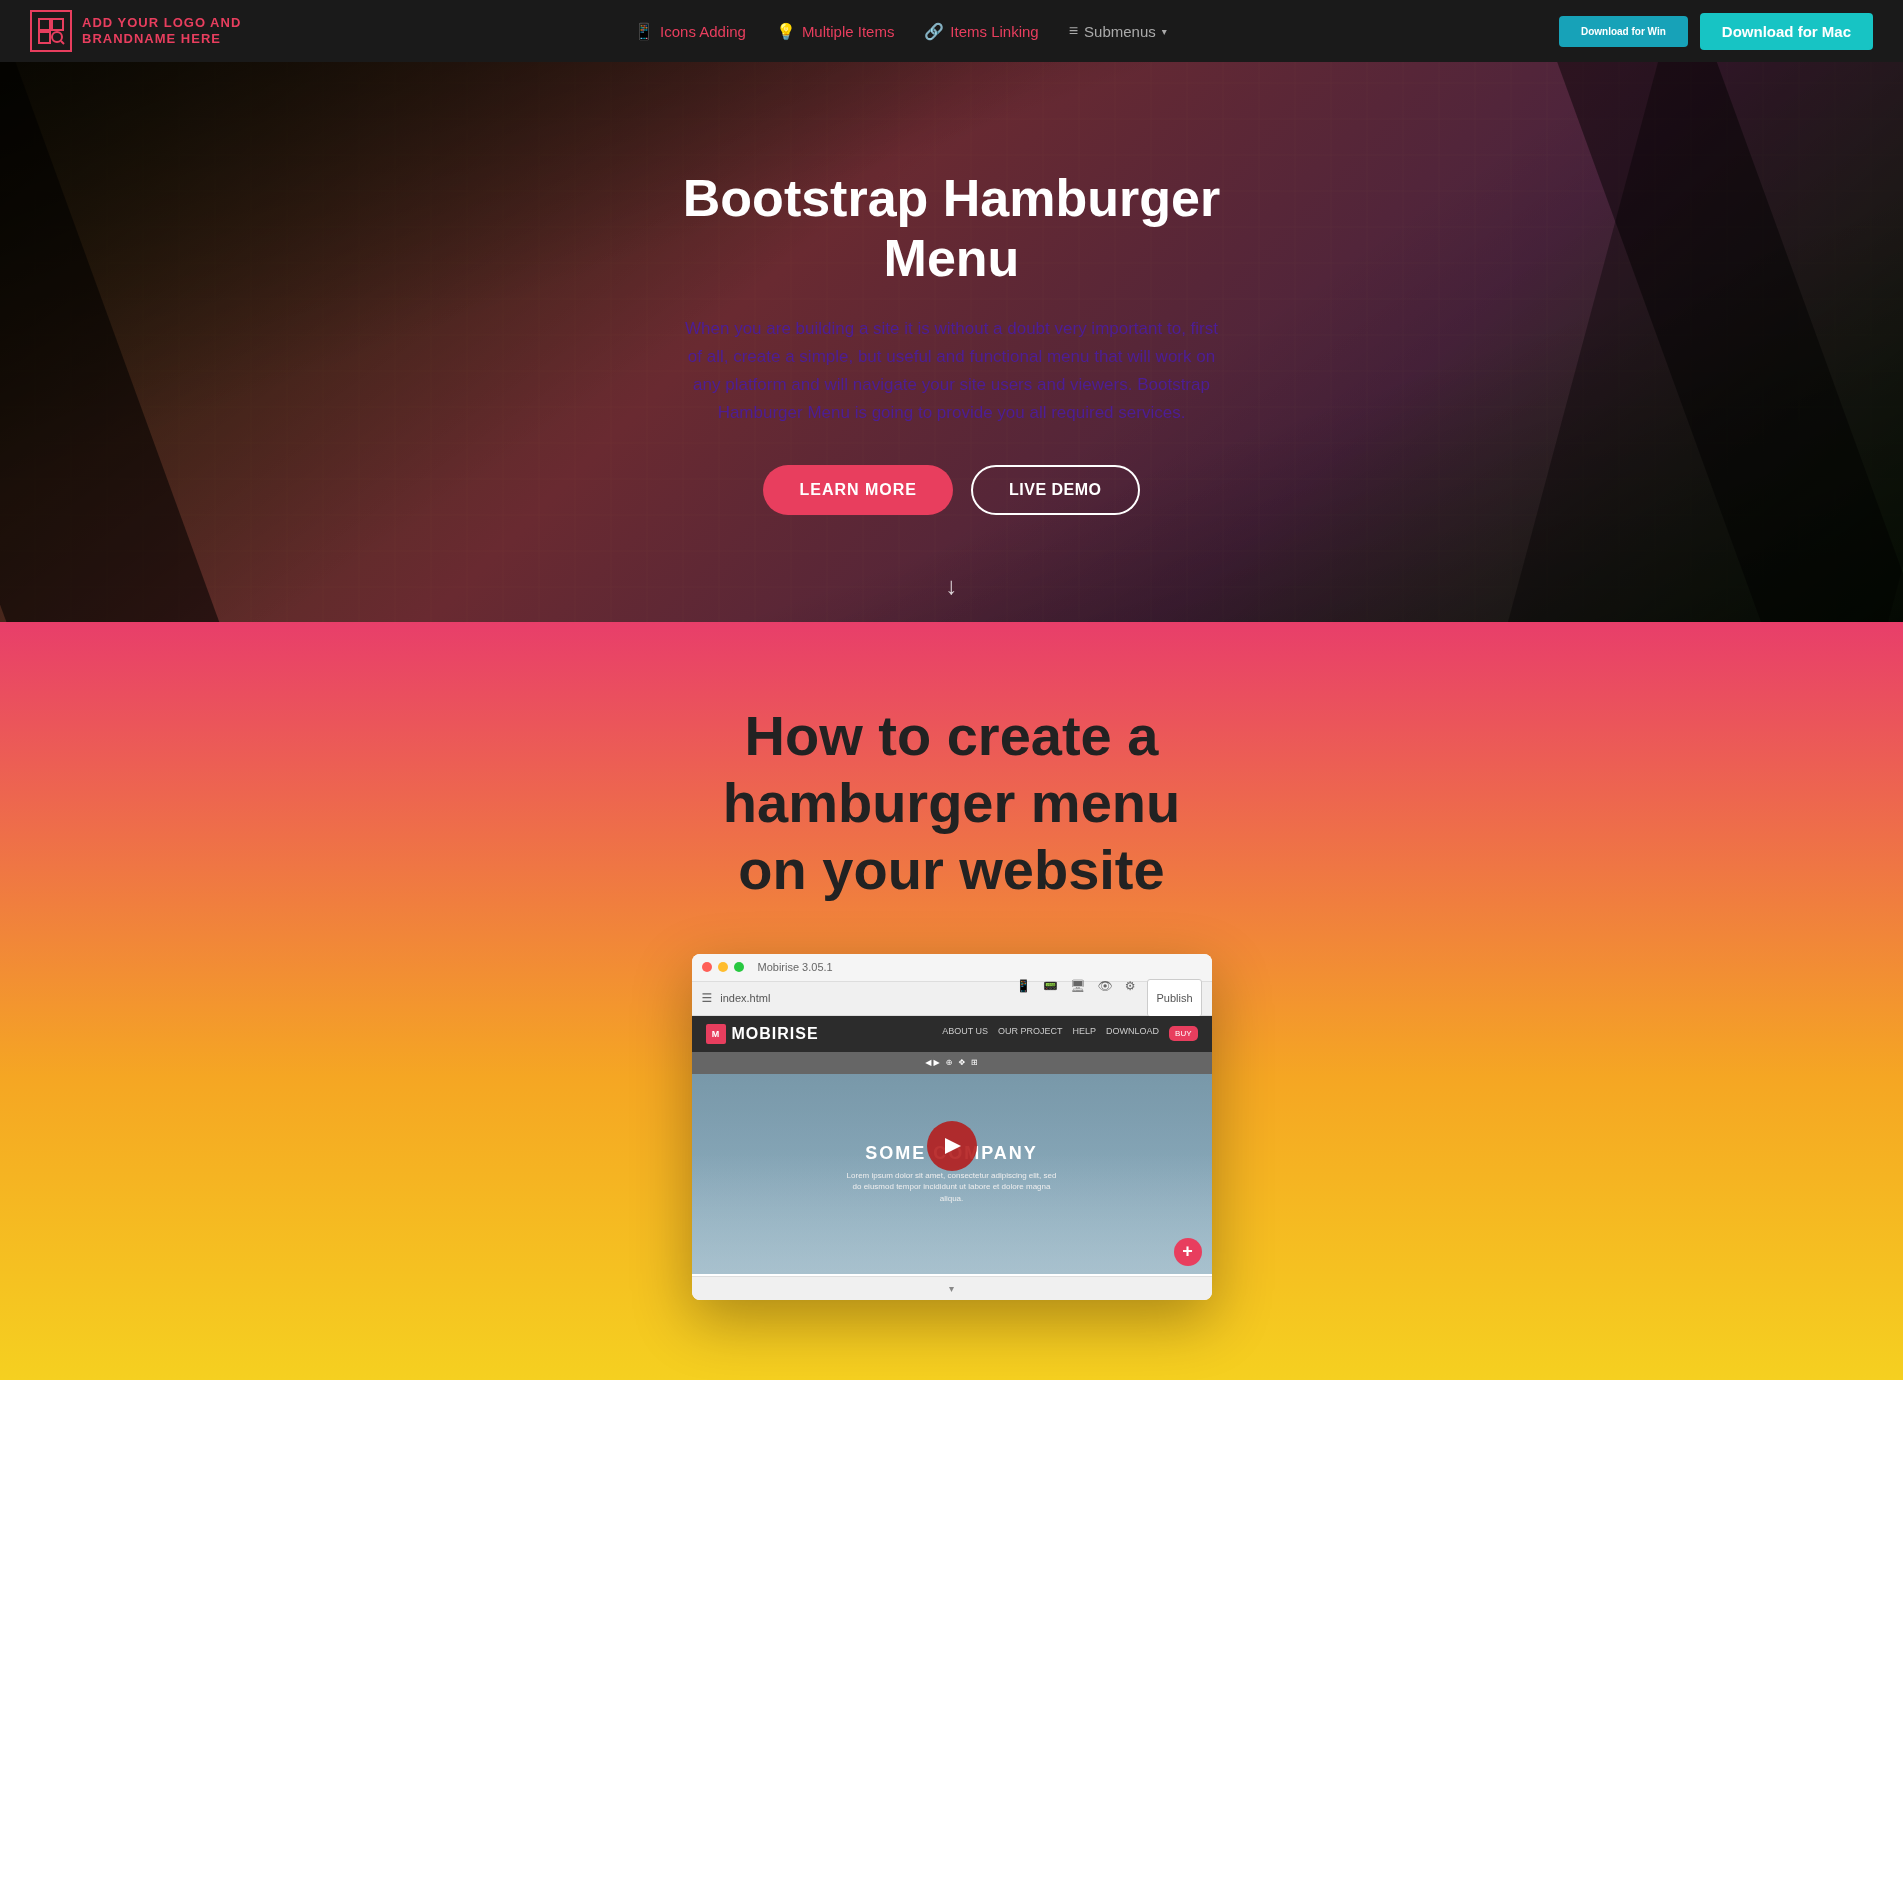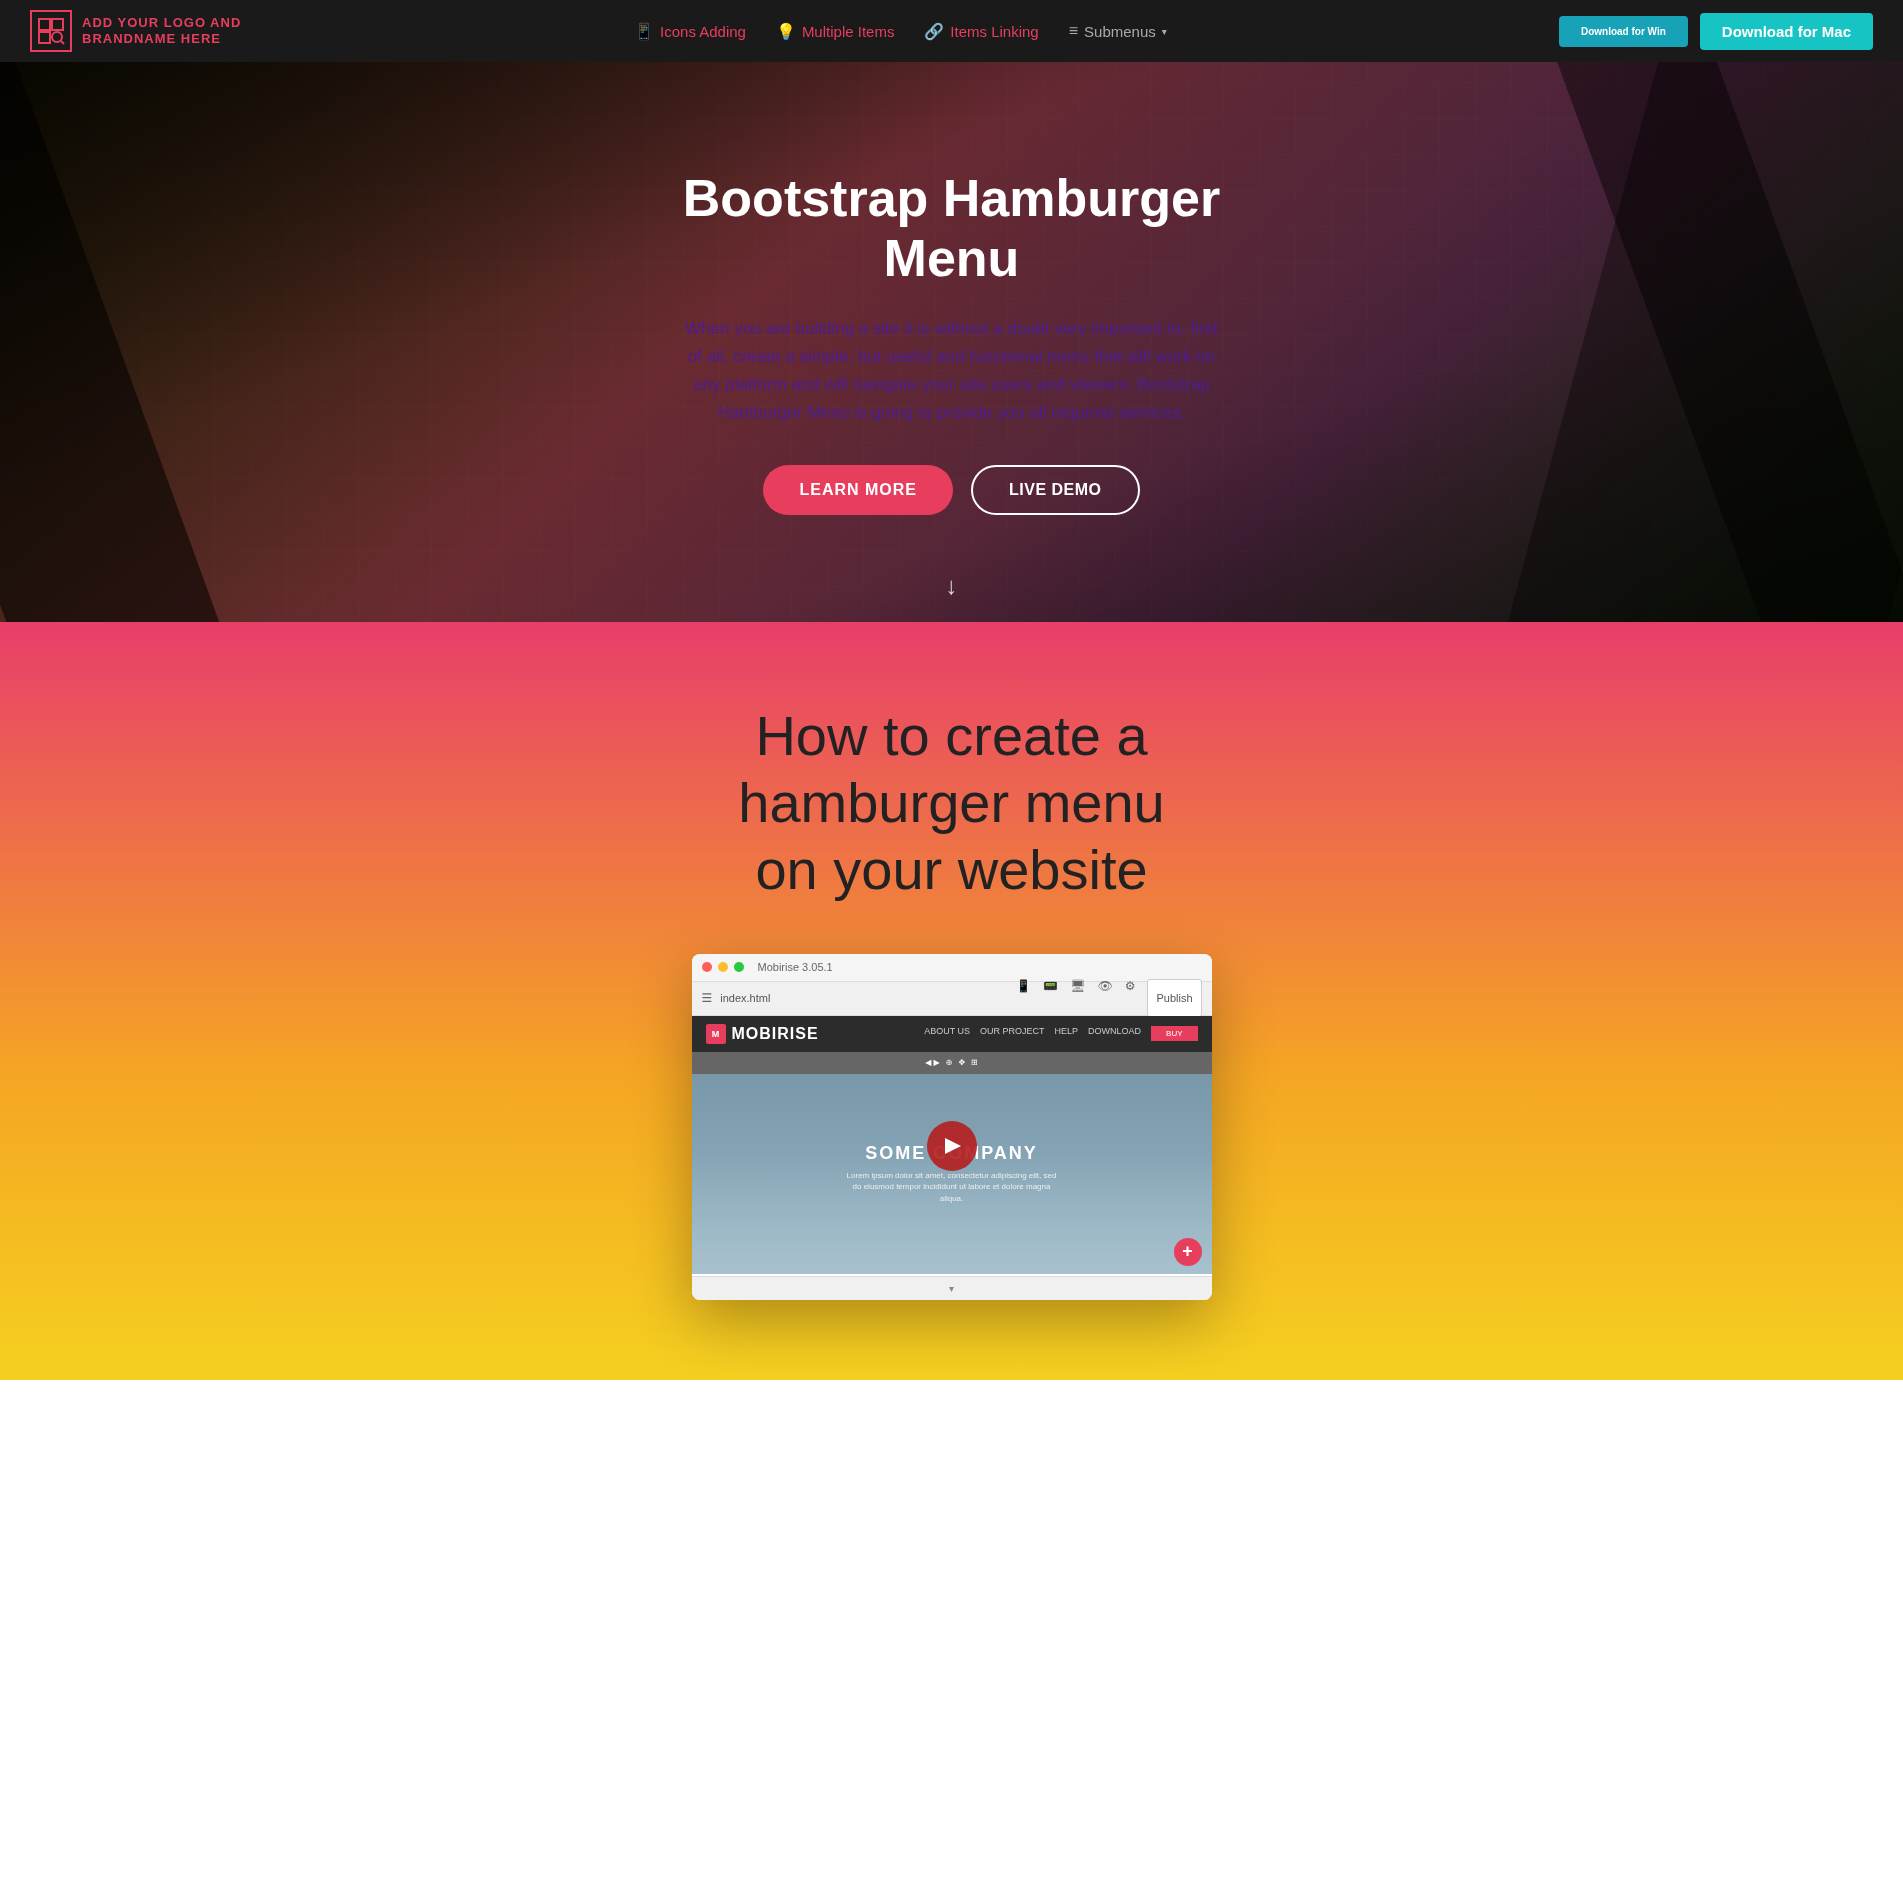--- a/index.html
+++ b/index.html
@@ -191,21 +191,21 @@
 
     
     .how-section {
       background: linear-gradient(180deg, #e83e6a 0%, #f5a623 60%, #f5d020 100%);
       padding: 80px 20px 80px;
       text-align: center;
       min-height: 620px;
     }
     .how-title {
       font-size: 56px;
-      font-weight: 400;
+      font-weight: 700;
       color: #222;
       line-height: 1.2;
       margin-bottom: 50px;
       max-width: 480px;
       margin-left: auto;
       margin-right: auto;
     }
     .how-video-container {
       max-width: 520px;
       margin: 0 auto;
@@ -311,22 +311,22 @@
     }
     .site-nav-link {
       color: #ccc;
       font-size: 9px;
       text-transform: uppercase;
     }
     .site-nav-btn {
       background: #e83e5e;
       color: #fff;
       font-size: 8px;
-      padding: 3px 15px;
-      border-radius: 0;
+      padding: 3px 6px;
+      border-radius: 5px;
     }
     .site-edit-bar {
       background: rgba(0,0,0,0.6);
       height: 22px;
       display: flex;
       align-items: center;
       justify-content: center;
       gap: 6px;
     }
     .edit-bar-item {

